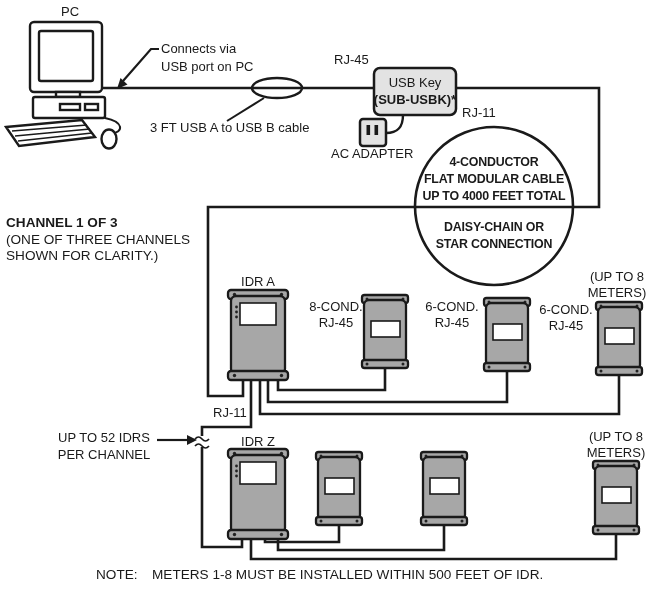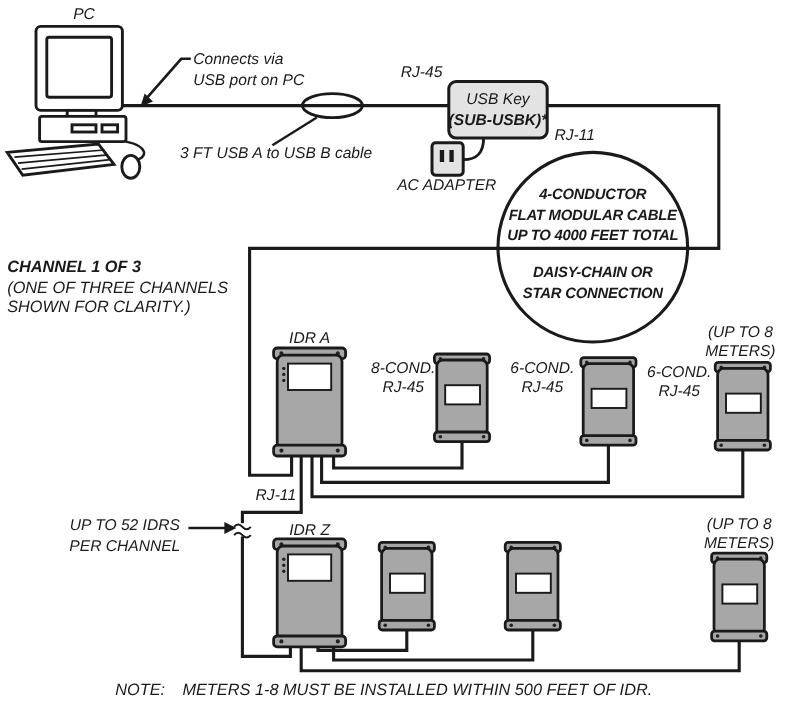--- a/index.html
+++ b/index.html
@@ -1,19 +1,19 @@
 <!DOCTYPE html>
 <html style="--ink: #1a1a1a; --device: #a7a7a7; --panel: #e3e3e3; --display: #ffffff; --bg: #ffffff;"><head>
 <meta charset="utf-8">
 <style>
   :root{
     --ink:#1a1a1a; --device:#a7a7a7; --panel:#e3e3e3; --display:#ffffff; --bg:#ffffff;
   }
   html,body{margin:0;padding:0;background:var(--bg);}
-  .stage{position:relative;width:659px;height:591px;background:var(--bg);overflow:hidden;font-style:italic;}
+  .stage{position:relative;width:659px;height:591px;background:var(--bg);overflow:hidden;}
   svg{display:block;}
   .wire{fill:none;stroke:var(--ink);stroke-width:2.6;stroke-linejoin:miter;stroke-linecap:square;}
   .outline{fill:#ffffff;stroke:var(--ink);stroke-width:2.4;}
   .dev{fill:var(--device);stroke:var(--ink);stroke-width:2.3;}
   .panel{fill:var(--panel);stroke:var(--ink);stroke-width:2.5;}
   .disp{fill:var(--display);stroke:var(--ink);stroke-width:1.6;}
   .screw{fill:#222222;stroke:none;}
   .blk{fill:var(--ink);stroke:none;}
   .lbl{font-family:"Liberation Sans",sans-serif;font-size:13px;fill:var(--ink);}
   .lbl-b{font-family:"Liberation Sans",sans-serif;font-size:13px;font-weight:bold;fill:var(--ink);}

